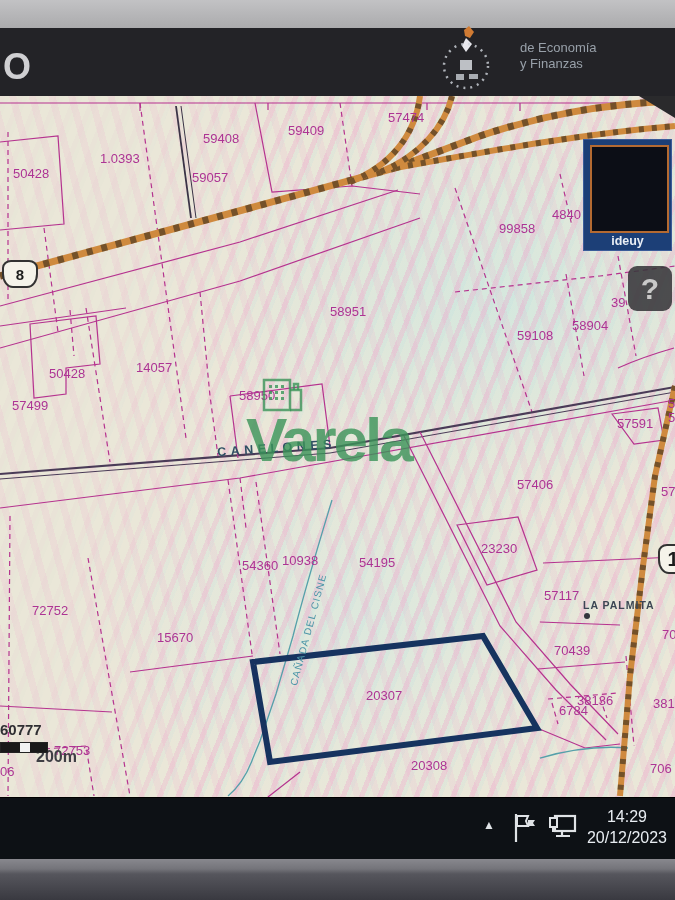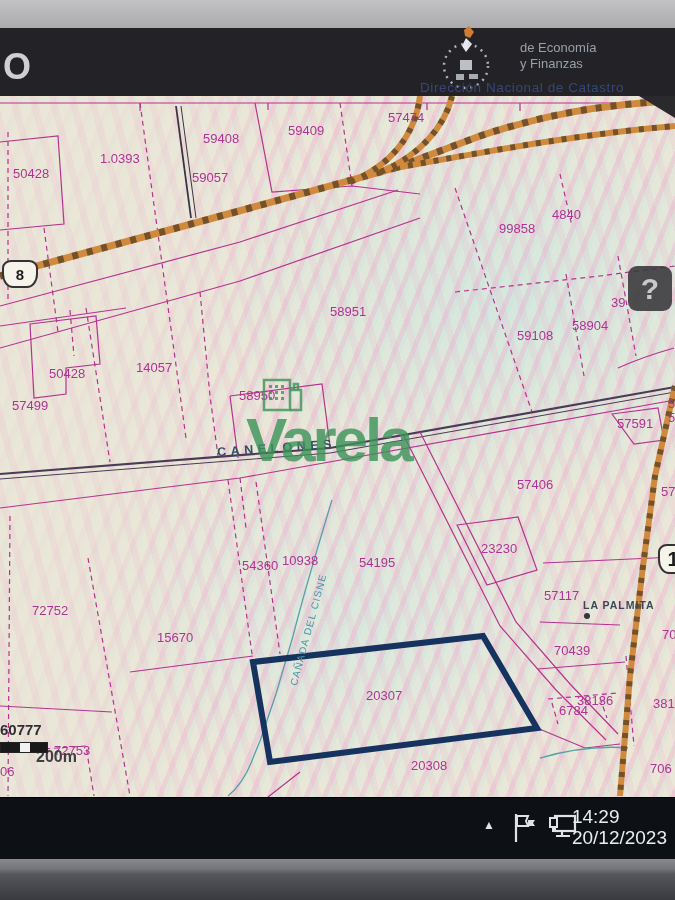--- a/index.html
+++ b/index.html
@@ -68,22 +68,22 @@
   .dot{position:absolute;width:6px;height:6px;border-radius:50%;background:#33343c;z-index:3;}
   .corner-wedge{position:absolute;right:0;top:0;width:0;height:0;z-index:2;
     border-left:36px solid transparent;border-top:22px solid #2a2a2c;}
   
   .taskbar{position:absolute;left:0;top:797px;width:675px;height:61px;background:#0d1115;
     border-top:1px solid #000;z-index:6;}
   .tray-expand{position:absolute;left:483px;top:20px;color:#dfe3e6;font-size:12px;}
   .tray-icon{position:absolute;top:14px;}
   .flag-pos{left:512px;}
   .net-pos{left:548px;}
-  .clock{position:absolute;right:8px;top:8px;text-align:left;color:#e8edf2;
-    font-size:19px;line-height:21px;}
+  .clock{position:absolute;right:8px;top:8px;text-align:center;color:#e8edf2;
+    font-size:16px;line-height:21px;}
   .bezel{position:absolute;left:0;top:858px;width:675px;height:42px;
     background:linear-gradient(180deg,#8a8a90 0%,#74747a 26%,#56565d 38%,#47474e 70%,#393940 100%);}
 </style>
 </head>
 <body>
 <div class="photo">
 
   <div class="top-strip"></div>
 
   <div class="header">
@@ -93,21 +93,20 @@
       <path d="M30 14 L36 20 L30 28 L26 22 Z" fill="#e8e8ee"></path>
       <circle cx="30" cy="42" r="22" fill="none" stroke="#cfd4dc" stroke-width="2.5" stroke-dasharray="2 5" opacity=".8"></circle>
       <rect x="24" y="36" width="12" height="10" fill="#d8dce2" opacity=".85"></rect>
       <rect x="20" y="50" width="8" height="6" fill="#c9ced6" opacity=".8"></rect>
       <rect x="33" y="50" width="9" height="5" fill="#c9ced6" opacity=".8"></rect>
     </svg>
     <div class="ministry">
       <div>de Economía</div>
       <div>y Finanzas</div>
     </div>
-    <div class="subtitle">Dirección Nacional de Catastro</div>
   </div>
 
   <div class="map">
     <svg class="lines" width="675" height="701" viewBox="0 0 675 701">
 
       <path class="pl" d="M0,7 H675" stroke-width="1.5"></path>
       <path class="pl" d="M140,7 V15 M268,7 V14 M427,7 V14 M520,7 V15" stroke-width="1.5"></path>
 
       <path class="pld" d="M8,36 V205"></path>
       <path class="pl" d="M0,46 L58,40 L64,128 L0,134"></path>
@@ -249,20 +248,24 @@
         <rect x="9" y="21" width="3" height="3"></rect>
           <rect x="15" y="21" width="3" height="3"></rect>
           <rect x="21" y="21" width="3" height="3"></rect>
       </g>
     </svg>
     <div class="watermark">Varela</div>
 
     <div class="shield shield8">8</div>
     <div class="shield shield11">11</div>
 
+    <div class="ideuy">
+      <div class="thumb"></div>
+      <div class="cap">ideuy</div>
+    </div>
     <div class="help-btn">?</div>
   </div>
 
   <div class="taskbar">
     <div class="tray-expand">▲</div>
     <svg class="tray-icon flag-pos" width="26" height="32" viewBox="0 0 26 32">
       <path d="M4,2 L4,30" stroke="#dfe3e6" stroke-width="2.2"></path>
       <path d="M5,4 L16,4 L14,9 L16,14 L5,14 Z" fill="none" stroke="#dfe3e6" stroke-width="2"></path>
       <path d="M16,8 L23,8 L21,11 L23,14 L16,14 Z" fill="#dfe3e6"></path>
     </svg>

